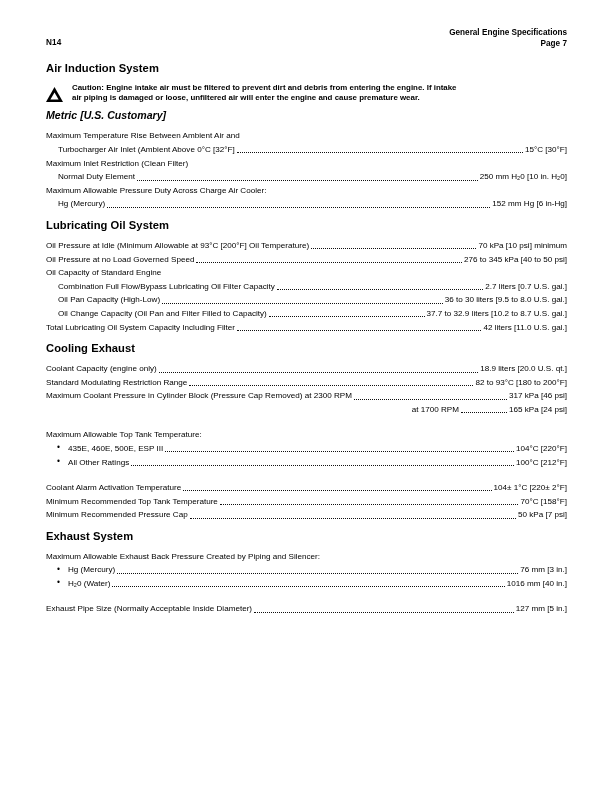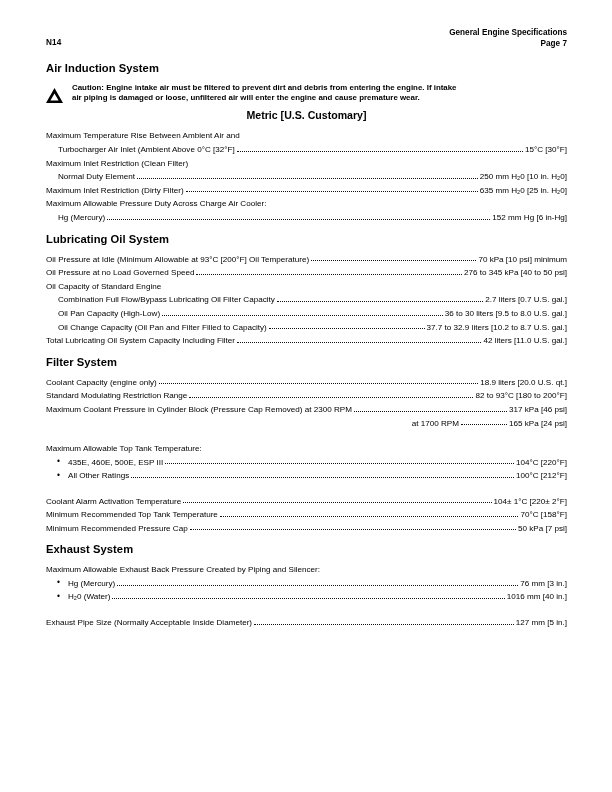--- a/index.html
+++ b/index.html
@@ -45,48 +45,49 @@
   .section-head {
     font-size: 11.2px;
     font-weight: bold;
     letter-spacing: 0.05px;
     margin: 0 0 9px 0;
   }
 
   
   .caution {
     display: flex;
-    align-items: flex-end;
+    align-items: center;
     margin: 0 0 6px 0;
   }
   .caution-icon {
     width: 26px;
     flex: 0 0 26px;
     padding-top: 2px;
   }
   .caution-icon svg { display: block; }
   .caution-text {
     font-size: 7.9px;
     font-weight: bold;
     line-height: 10.2px;
     flex: 1;
   }
 
   
   .metric-banner {
-    text-align: center;
+    text-align: left;
     font-size: 10.6px;
     font-weight: bold;
     margin: 3px 0 9px 0;
+    font-style: italic;
   }
 
   
   .row {
     display: flex;
-    align-items: center;
+    align-items: flex-end;
     font-size: 8.1px;
     line-height: 11.4px;
     margin-bottom: 2.2px;
     width: 100%;
   }
   .row .label {
     white-space: nowrap;
     flex: 0 0 auto;
   }
   .row .leader {
@@ -178,25 +179,20 @@
         </div>
         <div class="row plain">
           <span class="label">Maximum Inlet Restriction (Clean Filter)</span>
           <span class="value"></span>
         </div>
         <div class="row indent1">
           <span class="label">Normal Duty Element</span>
           <span class="leader"></span>
           <span class="value">250 mm H₂0 [10 in. H₂0]</span>
         </div>
-        <div class="row">
-          <span class="label">Maximum Inlet Restriction (Dirty Filter)</span>
-          <span class="leader"></span>
-          <span class="value">635 mm H₂0 [25 in. H₂0]</span>
-        </div>
         <div class="row plain">
           <span class="label">Maximum Allowable Pressure Duty Across Charge Air Cooler:</span>
           <span class="value"></span>
         </div>
         <div class="row indent1">
           <span class="label">Hg (Mercury)</span>
           <span class="leader"></span>
           <span class="value">152 mm Hg [6 in-Hg]</span>
         </div>
         <div style="height: 7px;"></div>
@@ -229,21 +225,21 @@
           <span class="label">Oil Change Capacity (Oil Pan and Filter Filled to Capacity)</span>
           <span class="leader"></span>
           <span class="value">37.7 to 32.9 liters [10.2 to 8.7 U.S. gal.]</span>
         </div>
         <div class="row">
           <span class="label">Total Lubricating Oil System Capacity Including Filter</span>
           <span class="leader"></span>
           <span class="value">42 liters [11.0 U.S. gal.]</span>
         </div>
         <div style="height: 7px;"></div>
-        <div class="section-head">Filter System</div>
+        <div class="section-head">Cooling Exhaust</div>
         <div class="row">
           <span class="label">Coolant Capacity (engine only)</span>
           <span class="leader"></span>
           <span class="value">18.9 liters [20.0 U.S. qt.]</span>
         </div>
         <div class="row">
           <span class="label">Standard Modulating Restriction Range</span>
           <span class="leader"></span>
           <span class="value">82 to 93°C [180 to 200°F]</span>
         </div>

